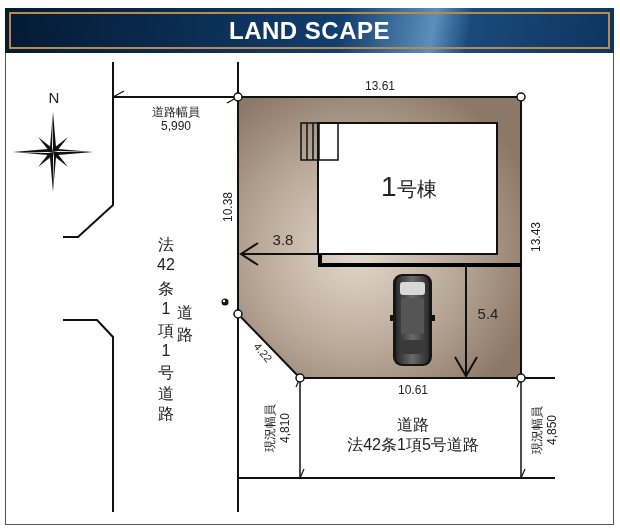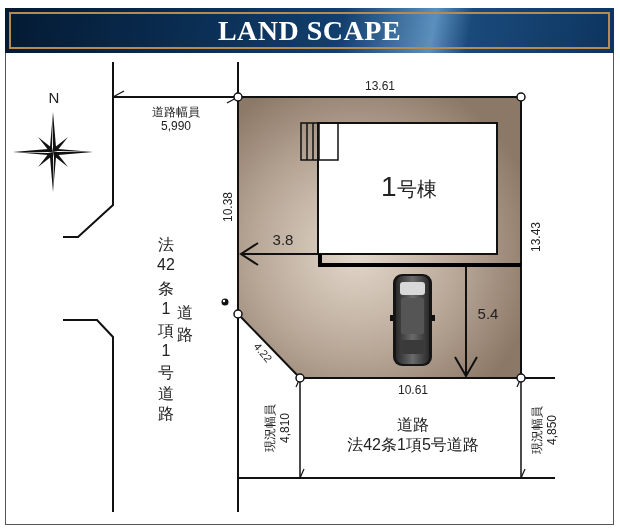--- a/index.html
+++ b/index.html
@@ -8,22 +8,22 @@
     position: absolute; left: 5px; top: 8px; width: 609px; height: 45px;
     background: linear-gradient(100deg, #041a33 0%, #0a2d52 30%, #123f6e 55%, #5b8fbc 70%, #1a4a7a 76%, #0d3460 100%);
     box-sizing: border-box;
   }
   .header-inner {
     position: absolute; left: 4px; top: 4px; right: 4px; bottom: 4px;
     border: 2px solid #b98a4e; box-sizing: border-box;
     display: flex; align-items: center; justify-content: center;
   }
   .header-title {
-    color: #ffffff; font-family: Liberation Serif, serif; font-weight: bold;
-    font-size: 28px; letter-spacing: 0.5px;
+    color: #ffffff; font-family: Liberation Sans, sans-serif; font-weight: bold;
+    font-size: 24px; letter-spacing: 0.5px;
   }
   .frame {
     position: absolute; left: 5px; top: 53px; width: 609px; height: 472px;
     border: 1.5px solid #555; border-top: none; box-sizing: border-box;
   }
   svg { position: absolute; left: 0; top: 0; }
   .t { font-family: "Liberation Sans", sans-serif; fill: #222; }
 </style>
 </head>
 <body>

